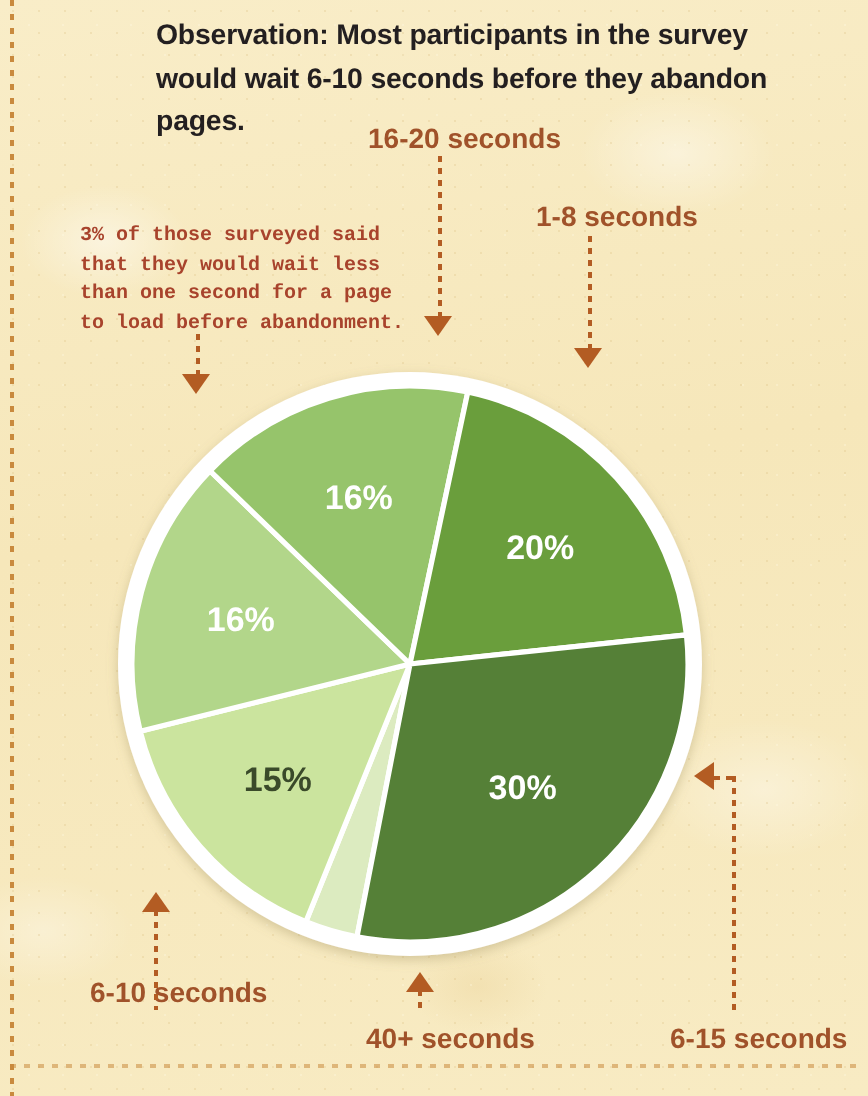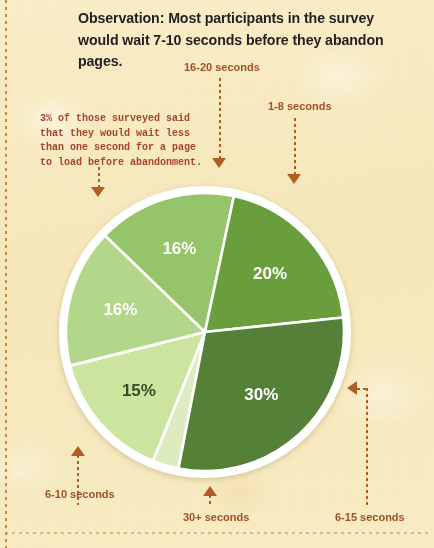--- a/index.html
+++ b/index.html
@@ -87,21 +87,21 @@
     line-height: 1.46;
     color: #a8432c;
     font-weight: 600;
     font-family: Liberation Mono, monospace;
   }
   #callout b { font-weight: bold; color: #a8432c; }
 
   
   .axlabel {
     position: absolute;
-    font-size: 11px;
+    font-size: 14px;
     font-weight: bold;
     color: #a0522a;
     white-space: nowrap;
   }
   #lbl-1620 { left: 184px; top: 61px; }
   #lbl-15   { left: 268px; top: 100px; }
   #lbl-610  { left: 45px;  top: 488px; }
   #lbl-20p  { left: 183px; top: 511px; }
   #lbl-1115 { left: 335px; top: 511px; }
 
@@ -157,42 +157,42 @@
 </style>
 </head>
 <body>
 
 <div id="poster">
 
   <div id="grain"></div>
   <div id="left-rule"></div>
   <div id="bottom-rule"></div>
 
-  <div id="title">Observation: Most participants in the survey would wait 7-10 seconds before they abandon pages.</div>
+  <div id="title">Observation: Most participants in the survey would wait 6-10 seconds before they abandon pages.</div>
 
   <div id="callout">
     <span>3% of those surveyed said that they would wait </span><b>less than one second</b><span> for a page to load before abandonment.</span>
   </div>
 
   <div class="axlabel" id="lbl-1620">16-20 seconds</div>
   <div class="vline" style="left:219px; top:78px; height:82px;"></div>
   <div class="arrow arrow-down" style="left:212px; top:158px;"></div>
 
   <div class="axlabel" id="lbl-15">1-8 seconds</div>
   <div class="vline" style="left:294px; top:118px; height:58px;"></div>
   <div class="arrow arrow-down" style="left:287px; top:174px;"></div>
 
   <div class="vline" style="left:98px; top:167px; height:22px;"></div>
   <div class="arrow arrow-down" style="left:91px; top:187px;"></div>
 
   <div class="axlabel" id="lbl-610">6-10 seconds</div>
   <div class="vline" style="left:77px; top:455px; height:50px;"></div>
   <div class="arrow arrow-up" style="left:71px; top:446px;"></div>
 
-  <div class="axlabel" id="lbl-20p">30+ seconds</div>
+  <div class="axlabel" id="lbl-20p">40+ seconds</div>
   <div class="vline" style="left:209px; top:495px; height:12px;"></div>
   <div class="arrow arrow-up" style="left:203px; top:486px;"></div>
 
   <div class="axlabel" id="lbl-1115">6-15 seconds</div>
   <div class="vline" style="left:366px; top:388px; height:117px;"></div>
   <div class="hline" style="left:357px; top:388px; width:11px;"></div>
   <div class="arrow arrow-left" style="left:347px; top:381px;"></div>
 
   <div id="pie-wrap">
     <svg width="434" height="548" viewBox="0 0 434 548" xmlns="http://www.w3.org/2000/svg">

